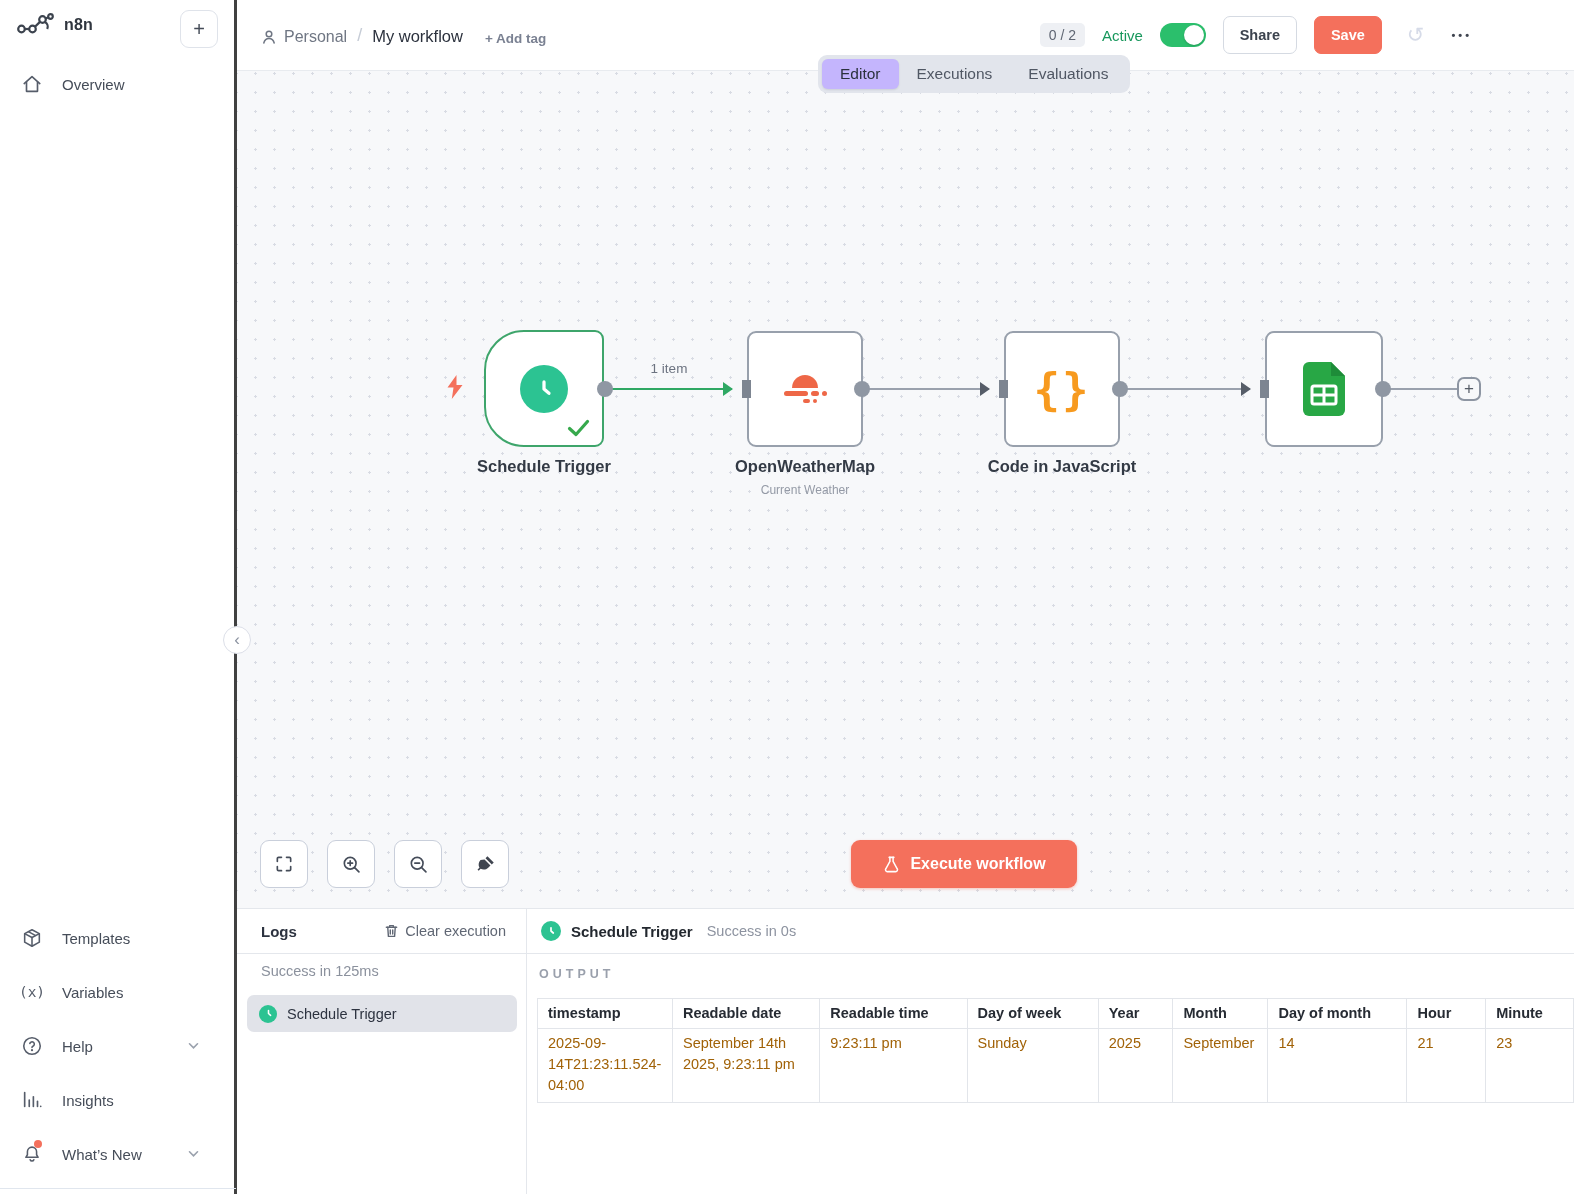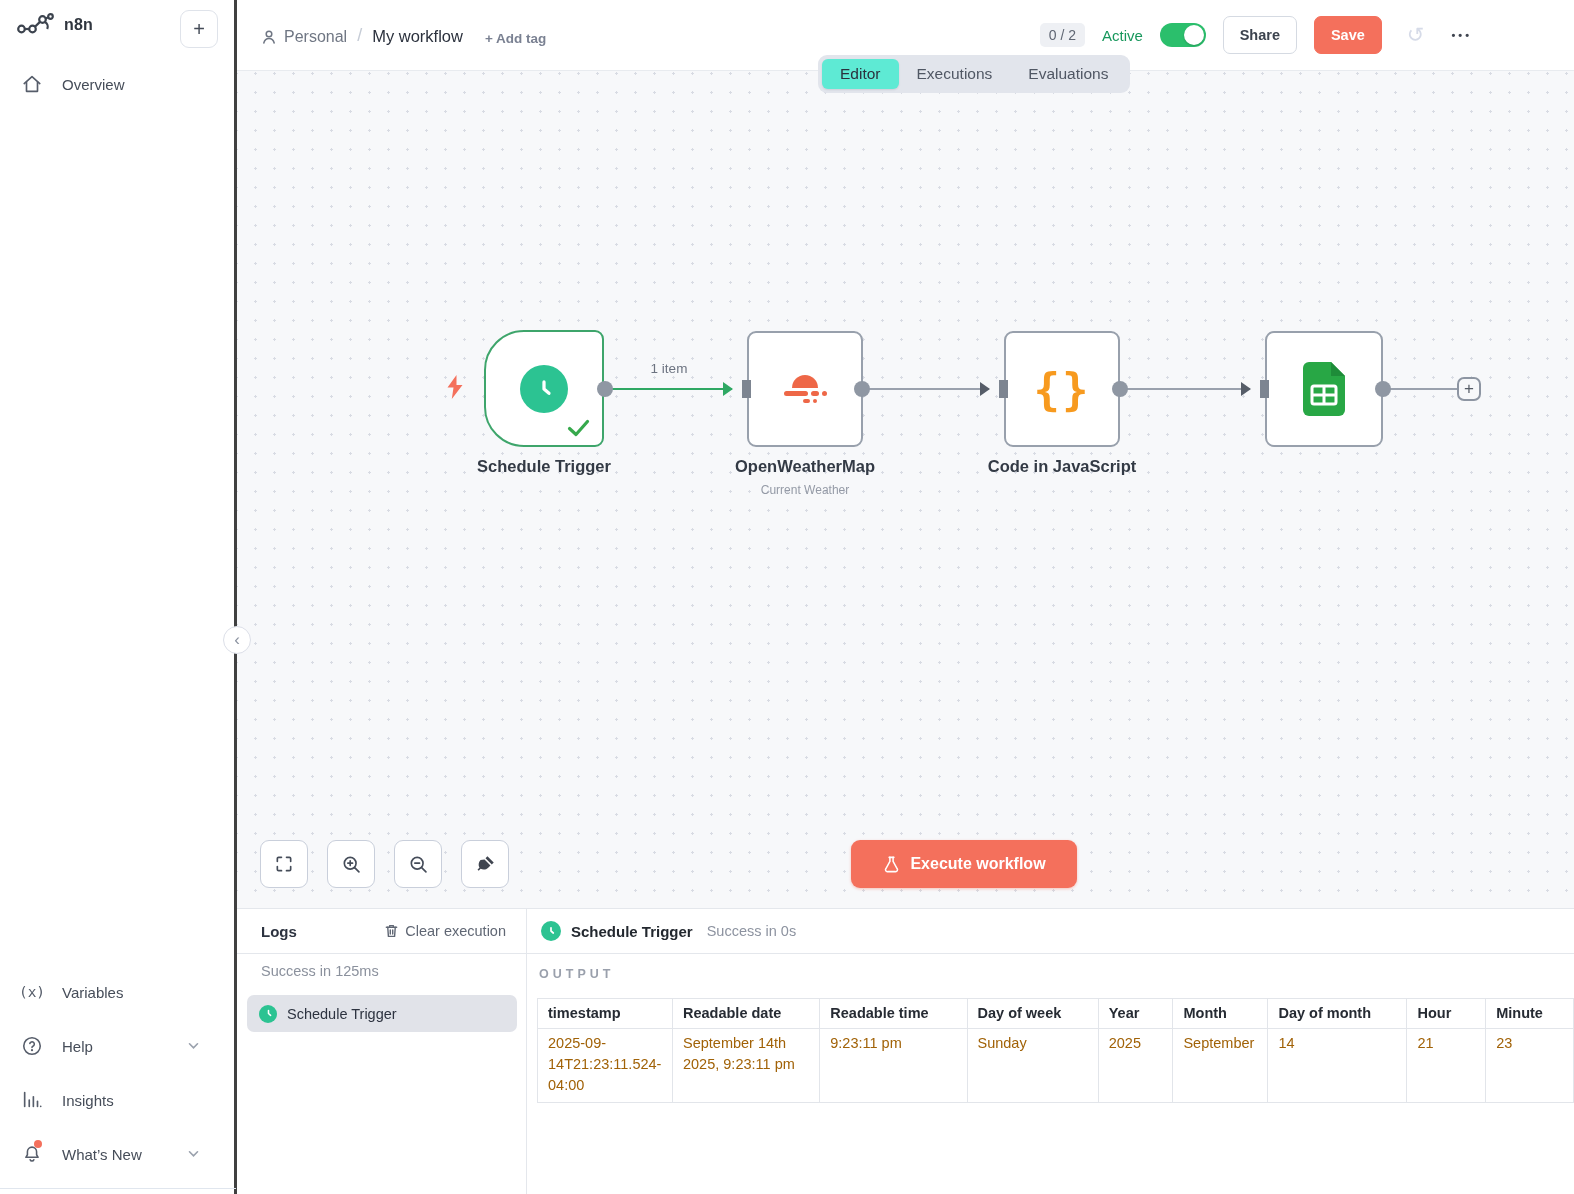--- a/index.html
+++ b/index.html
@@ -36,21 +36,21 @@
   .toggle .knob { position:absolute; width:20px; height:20px; border-radius:50%; background:#fff; top:2px; left:24px; box-shadow:0 1px 2px rgba(0,0,0,.2); }
   .btn { border-radius:7px; font-size:14.5px; font-weight:600; cursor:pointer; display:inline-flex; align-items:center; justify-content:center; }
   .btn-share { width:74px; height:38px; background:#fff; border:1px solid #d5dae2; color:#3c434e; }
   .btn-save { width:68px; height:38px; background:#f4705c; border:1px solid #f4705c; color:#fff; }
   .icon-history { color:#d6dbe8; font-size:21px; cursor:default; margin-left:8px; }
   .icon-more { color:#3f4550; font-size:11px; font-weight:700; letter-spacing:3px; cursor:pointer; margin-left:10px; }
 
   
   .tabs { position:absolute; left:818px; top:55px; height:38px; background:#e2e5ec; border-radius:9px; display:flex; align-items:center; padding:4px; z-index:6; }
   .tab { padding:0 18px; height:30px; display:flex; align-items:center; font-size:15.5px; color:#505764; cursor:pointer; border-radius:6px; }
-  .tab.active { background:#5eead4; color:#2b313d; font-weight:500; box-shadow:0 1px 2px rgba(40,50,70,.12); }
+  .tab.active { background:#c4b5fd; color:#2b313d; font-weight:500; box-shadow:0 1px 2px rgba(40,50,70,.12); }
 
   
   .canvas { position:absolute; left:237px; top:71px; width:1337px; height:837px; background:#f7f8fa;
             background-image:radial-gradient(circle, #d8dbe3 1.2px, transparent 1.4px); background-size:19px 19px; background-position:9px 12px; }
   .collapse-btn { position:absolute; left:-14px; top:555px; width:28px; height:28px; border-radius:50%; background:#fff; border:1px solid #dcdfe8; color:#8b92a0; font-size:17px; display:flex; align-items:center; justify-content:center; cursor:pointer; z-index:8; }
 
   .node { position:absolute; background:#fff; border:2px solid #98a0ac; border-radius:9px; cursor:pointer; display:flex; align-items:center; justify-content:center; }
   .node.trigger { border-color:#3ea56b; border-radius:40px 9px 9px 40px; }
   .node-label-wrap { position:absolute; width:240px; text-align:center; pointer-events:none; }
   .node-label { font-size:16.5px; font-weight:600; color:#333a45; }
@@ -124,20 +124,31 @@
           <svg width="22" height="22" viewBox="0 0 24 24" fill="none" stroke="#565d6a" stroke-width="1.8" stroke-linecap="round" stroke-linejoin="round">
               <path d="M3.5 11.5 12 4l8.5 7.5"></path>
               <path d="M6 10.2V20h12v-9.8"></path>
             </svg>
         </span>
         <span>Overview</span>
       </div>
     </div>
 
     <div class="side-bottom">
+      <div class="side-item">
+        <span class="ic">
+          <svg width="22" height="22" viewBox="0 0 24 24" fill="none" stroke="#565d6a" stroke-width="1.7" stroke-linejoin="round">
+              <path d="M12 3l8 4.2v9.3L12 21l-8-4.5V7.2z"></path>
+              <path d="M4 7.2l8 4.3 8-4.3"></path>
+              <path d="M12 11.5V21"></path>
+              <path d="M8 5.1l8 4.3"></path>
+            </svg>
+        </span>
+        <span>Templates</span>
+      </div>
       <div class="side-item">
         <span class="ic var-icon">(x)</span>
         <span>Variables</span>
       </div>
       <div class="side-item">
         <span class="ic">
           <svg width="22" height="22" viewBox="0 0 24 24" fill="none" stroke="#565d6a" stroke-width="1.7">
               <circle cx="12" cy="12" r="9"></circle>
               <path d="M9.6 9.3a2.5 2.5 0 1 1 3.4 2.9c-.7.3-1 .8-1 1.5" stroke-linecap="round"></path>
               <path d="M12 16.6h.01" stroke-width="2.4" stroke-linecap="round"></path>

